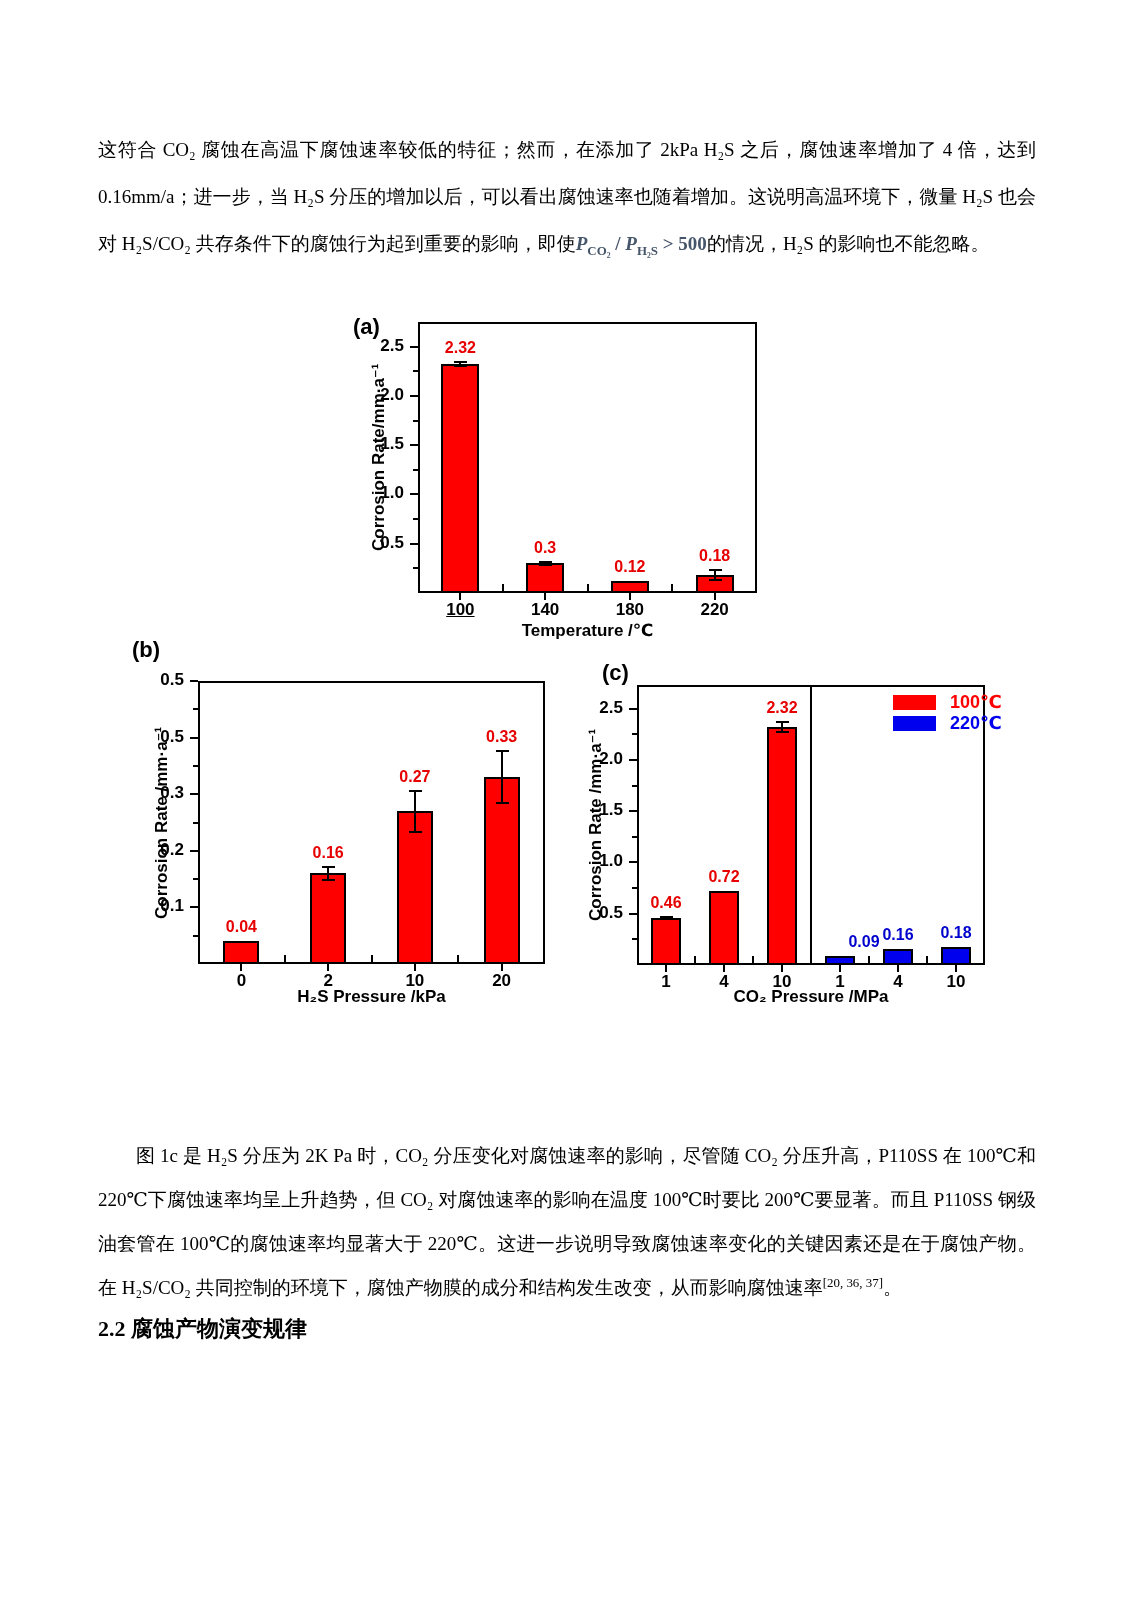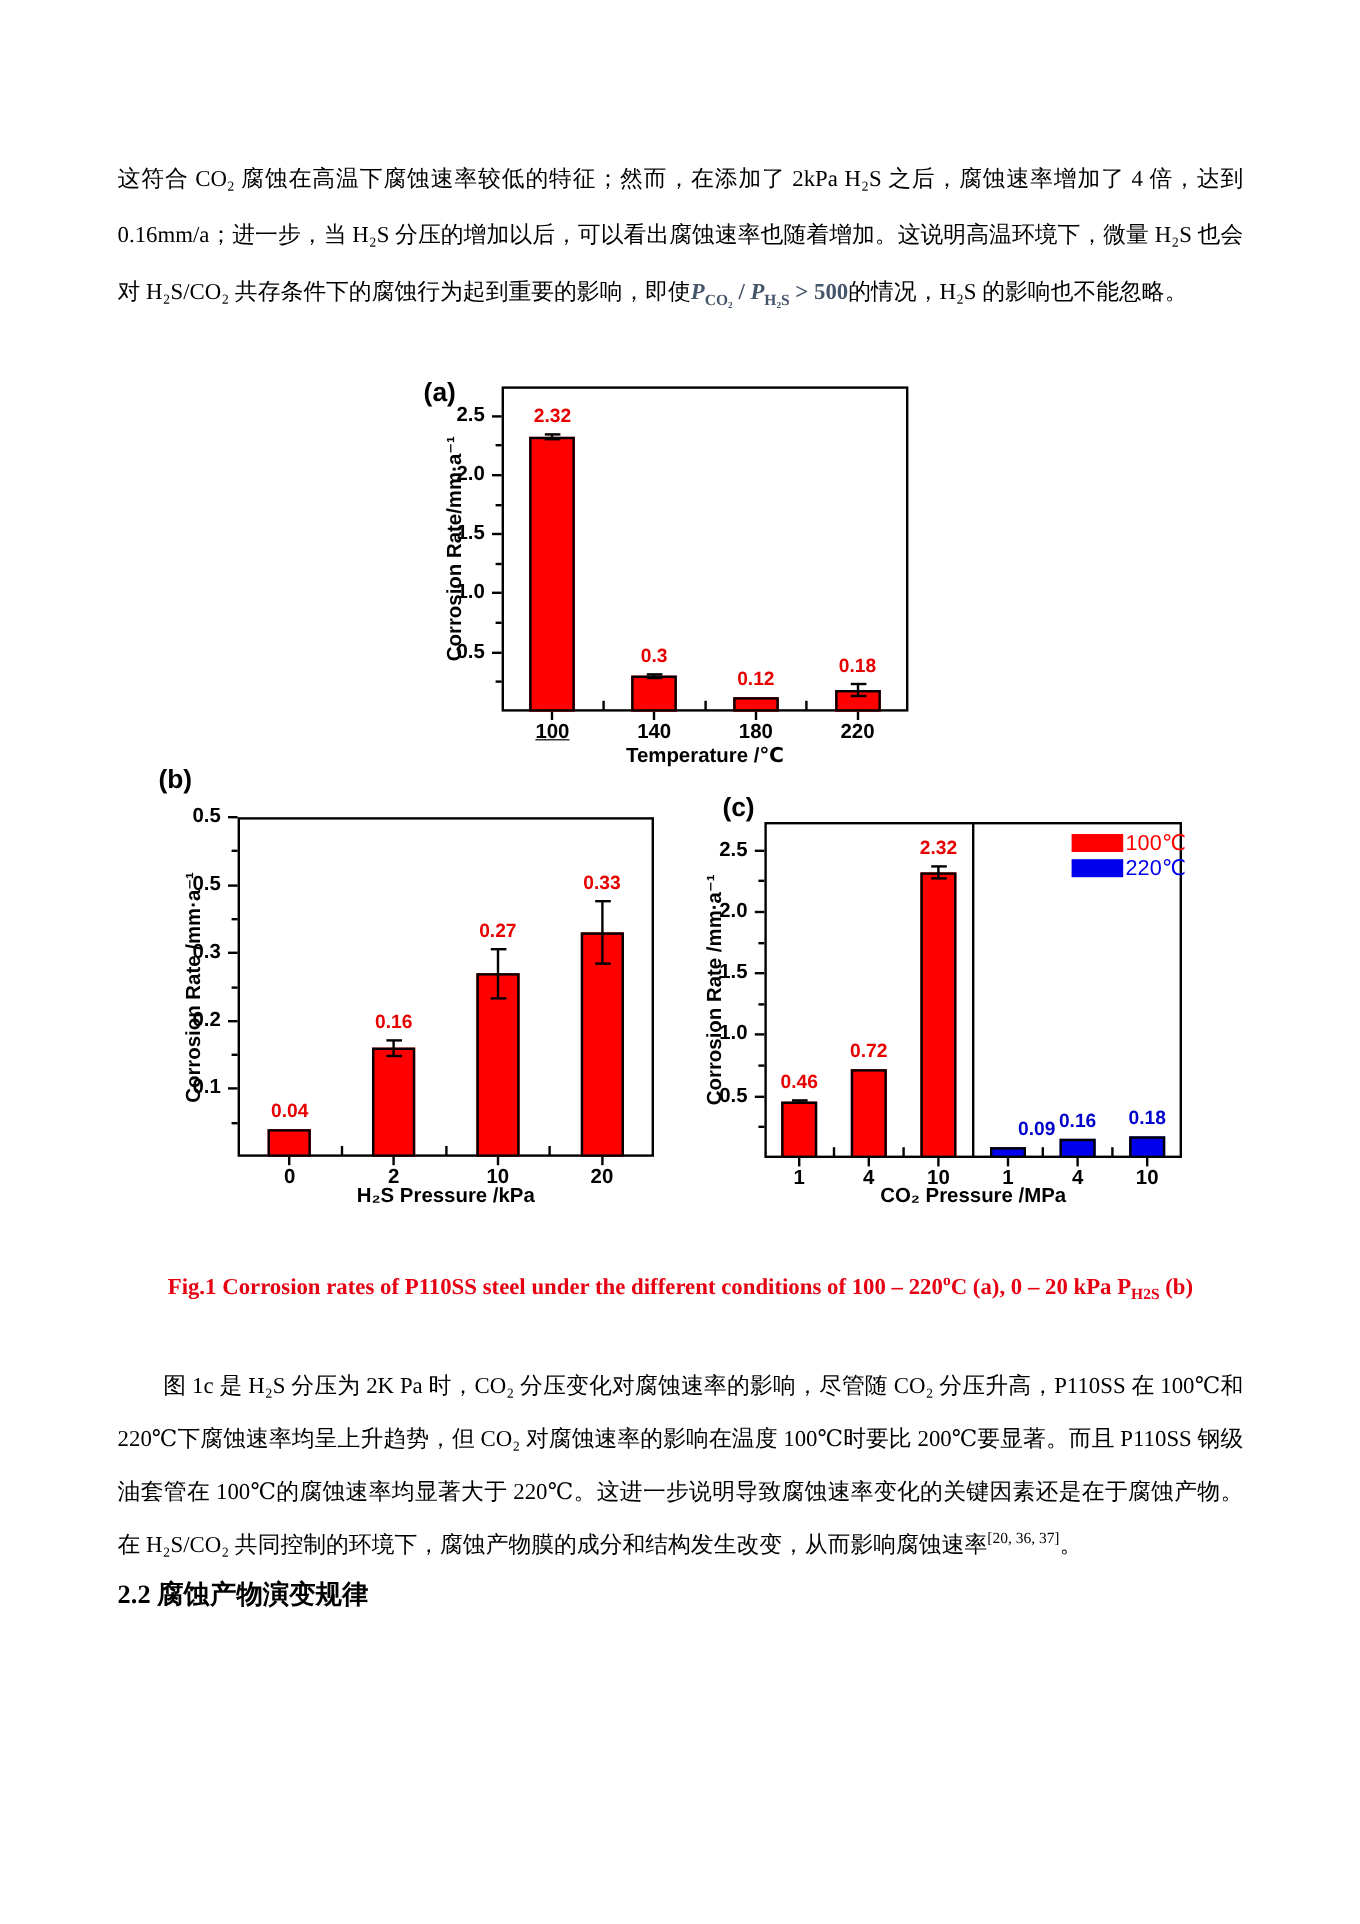--- a/index.html
+++ b/index.html
@@ -25,21 +25,21 @@
   .ytick-label{position:absolute;text-align:right;font-weight:bold;font-size:17px;}
   .xtick-label{position:absolute;text-align:center;font-weight:bold;font-size:17px;}
   .tick{position:absolute;background:#000;}
   .bar{position:absolute;border:2px solid #000;}
   .err{position:absolute;background:#000;}
   .val-label{position:absolute;text-align:center;font-weight:bold;font-size:16px;}
   .divider{position:absolute;background:#000;}
   .legend{position:absolute;}
   .legend-row{display:flex;align-items:center;margin-bottom:6px;}
   .legend-swatch{width:43px;height:15px;}
-  .legend-label{font-weight:normal;font-size:18px;margin-left:2px;line-height:15px;white-space:nowrap;}
+  .legend-label{font-weight:bold;font-size:18px;margin-left:14px;line-height:15px;white-space:nowrap;}
 </style>
 </head>
 <body>
 
 <div class="page">
   <p class="para p1"><span>这符合 CO₂ 腐蚀在高温下腐蚀速率较低的特征；然而，在添加了 2kPa H₂S 之后，腐蚀速率增加了 4 倍，达到 0.16mm/a；进一步，当 H₂S 分压的增加以后，可以看出腐蚀速率也随着增加。这说明高温环境下，微量 H₂S 也会对 H₂S/CO₂ 共存条件下的腐蚀行为起到重要的影响，即使</span><i class="eq">P</i><sub class="eq">CO₂</sub><span class="eq"> / </span><i class="eq">P</i><sub class="eq">H₂S</sub><span class="eq"> &gt; 500</span><span>的情况，H₂S 的影响也不能忽略。</span></p>
 
   <div class="chart" style="left: 345px; top: 308px; width: 422px; height: 342px;">
       <div class="plotbox" style="left: 73px; top: 14px; width: 339px; height: 271px;"></div>
       <div class="panel-label" style="left: 8px; top: 6px;">(a)</div>
@@ -198,17 +198,16 @@
           <div class="legend-swatch" style="background: rgb(255, 0, 0);"></div>
           <span class="legend-label" style="color: rgb(255, 0, 0);">100℃</span>
         </div>
         <div class="legend-row">
           <div class="legend-swatch" style="background: rgb(0, 0, 238);"></div>
           <span class="legend-label" style="color: rgb(0, 0, 238);">220℃</span>
         </div>
       </div>
     </div>
 
-  <div class="cap-en" style="color: rgb(230, 0, 18);"><span>Fig.1 Corrosion rates of P110SS steel under the different conditions of 100 – 220</span><sup>o</sup><span>C (a), 0 – 20 kPa P</span><sub>H2S</sub><span> (b)</span></div>
 
   <p class="para p2"><span>图 1c 是 H₂S 分压为 2K Pa 时，CO₂ 分压变化对腐蚀速率的影响，尽管随 CO₂ 分压升高，P110SS 在 100℃和 220℃下腐蚀速率均呈上升趋势，但 CO₂ 对腐蚀速率的影响在温度 100℃时要比 200℃要显著。而且 P110SS 钢级油套管在 100℃的腐蚀速率均显著大于 220℃。这进一步说明导致腐蚀速率变化的关键因素还是在于腐蚀产物。在 H₂S/CO₂ 共同控制的环境下，腐蚀产物膜的成分和结构发生改变，从而影响腐蚀速率</span><sup>[20, 36, 37]</sup><span>。</span></p>
   <h2 class="heading">2.2 腐蚀产物演变规律</h2>
 </div>
 
 </body></html>

